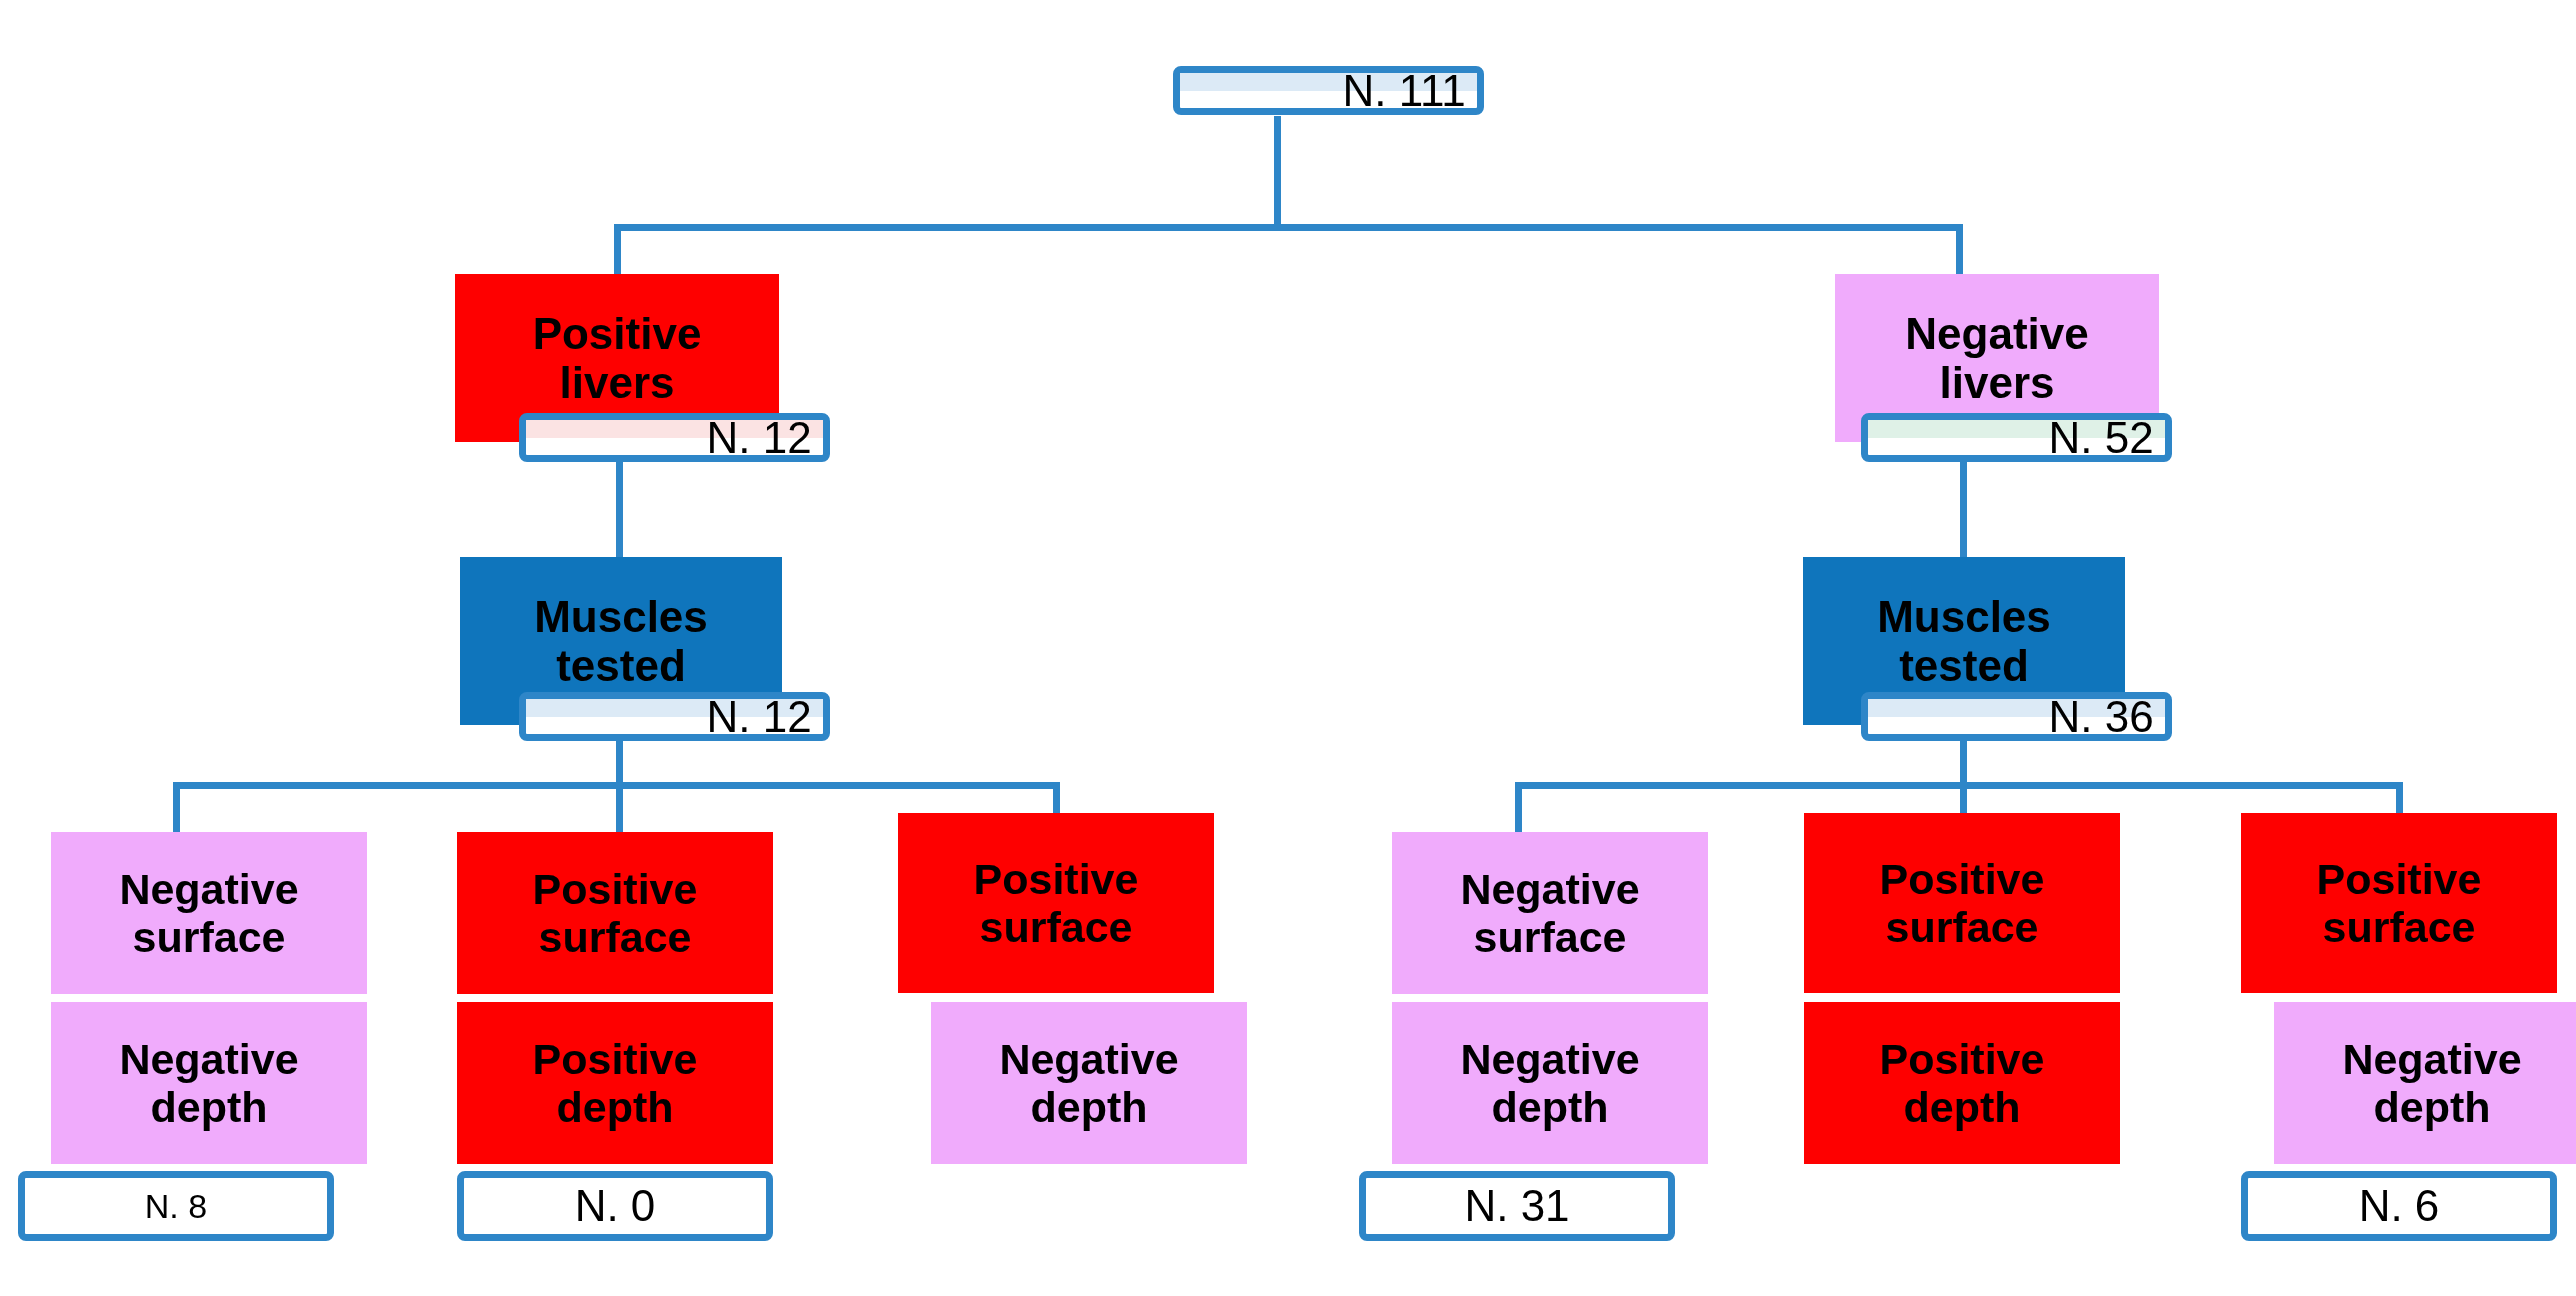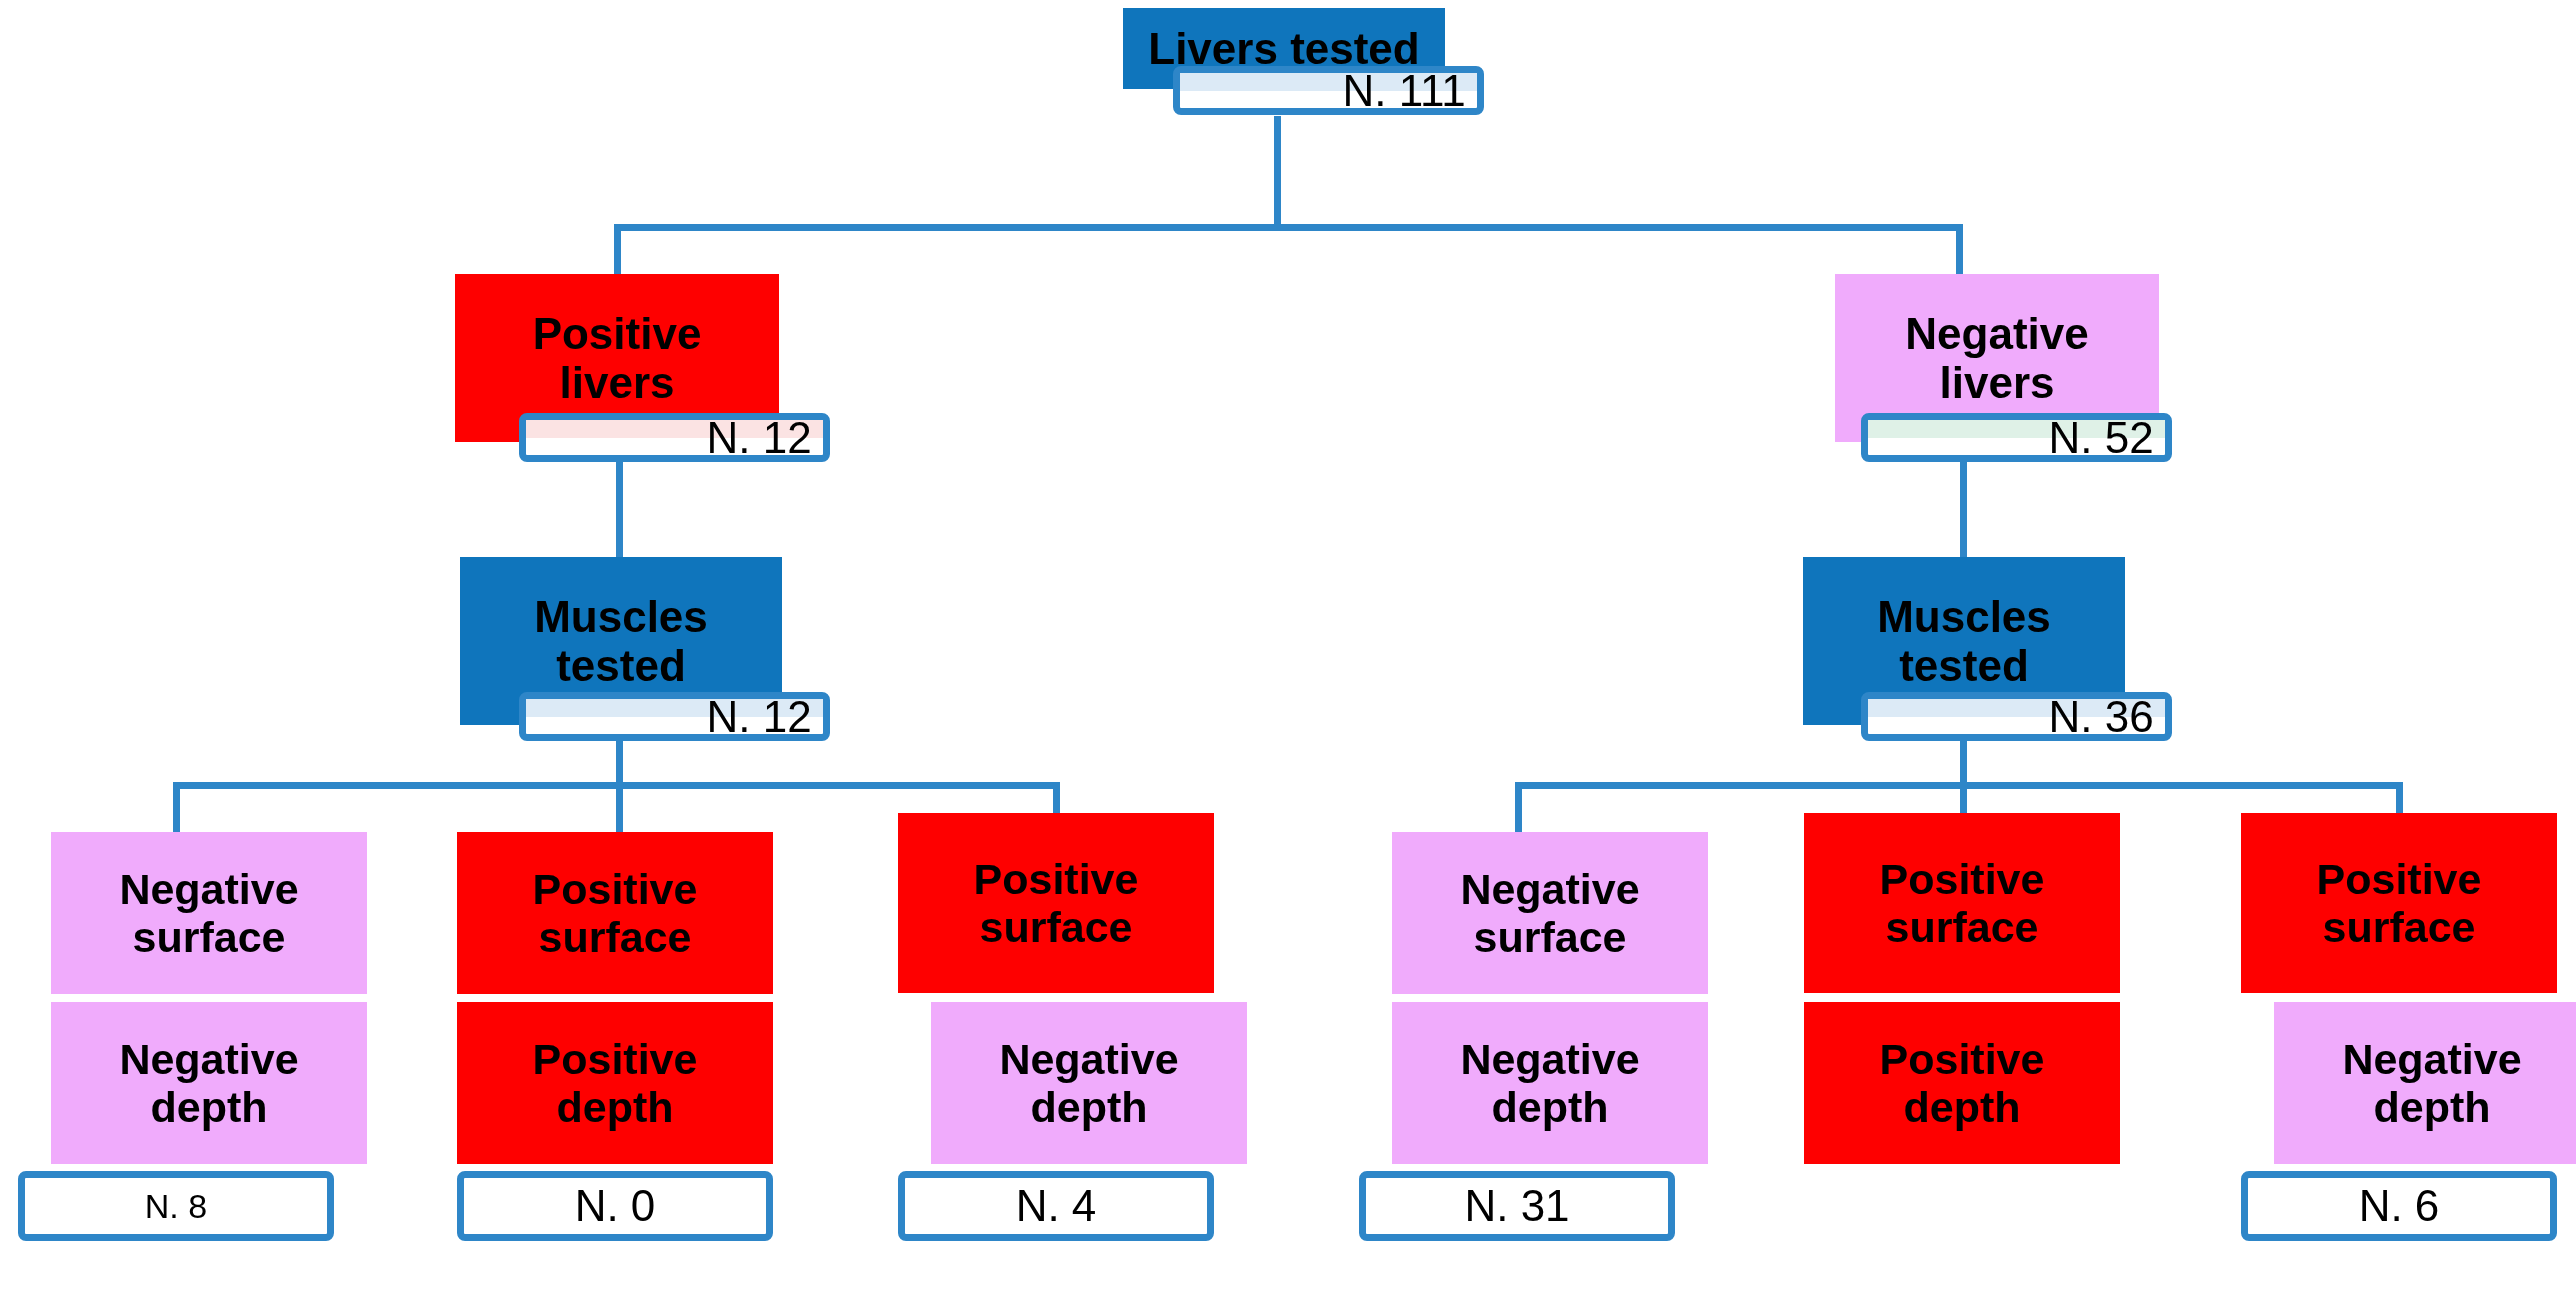--- a/index.html
+++ b/index.html
@@ -73,23 +73,20 @@
   .conn {
     position: absolute;
     background: #2E86C8;
   }
 </style>
 </head>
 <body>
 
 <div id="stage">
 
-  <div class="node blue" style="left:1123px; top:8px; width:322px; height:81px; font-size:44px;">
-    <span>Livers tested</span>
-  </div>
   <div class="chip right" style="left:1173px; top:66px; width:311px; height:49px; font-size:44px;">
     <span class="tint tint-blue"></span>
     <span class="val">N. 111</span>
   </div>
 
   <div class="conn" style="left:1274px; top:116px; width:7.3px; height:113px;"></div>
   <div class="conn" style="left:614px; top:224px; width:1349px; height:7.3px;"></div>
   <div class="conn" style="left:614px; top:224px; width:7.3px; height:50px;"></div>
   <div class="conn" style="left:1956px; top:224px; width:7.3px; height:50px;"></div>
 
@@ -167,23 +164,20 @@
   </div>
 
   <div class="node red" style="left:898px; top:813px; width:316px; height:180px; font-size:43px;">
     <span>Positive
 surface</span>
   </div>
   <div class="node green" style="left:898px; top:1002px; width:316px; height:162px; font-size:43px;">
     <span>Negative
 depth</span>
   </div>
-  <div class="chip center" style="left:898px; top:1171px; width:316px; height:70px; font-size:44px;">
-    <span class="val">N. 4</span>
-  </div>
 
   <div class="node green" style="left:1359px; top:832px; width:316px; height:162px; font-size:43px;">
     <span>Negative
 surface</span>
   </div>
   <div class="node green" style="left:1359px; top:1002px; width:316px; height:162px; font-size:43px;">
     <span>Negative
 depth</span>
   </div>
   <div class="chip center" style="left:1359px; top:1171px; width:316px; height:70px; font-size:44px;">

